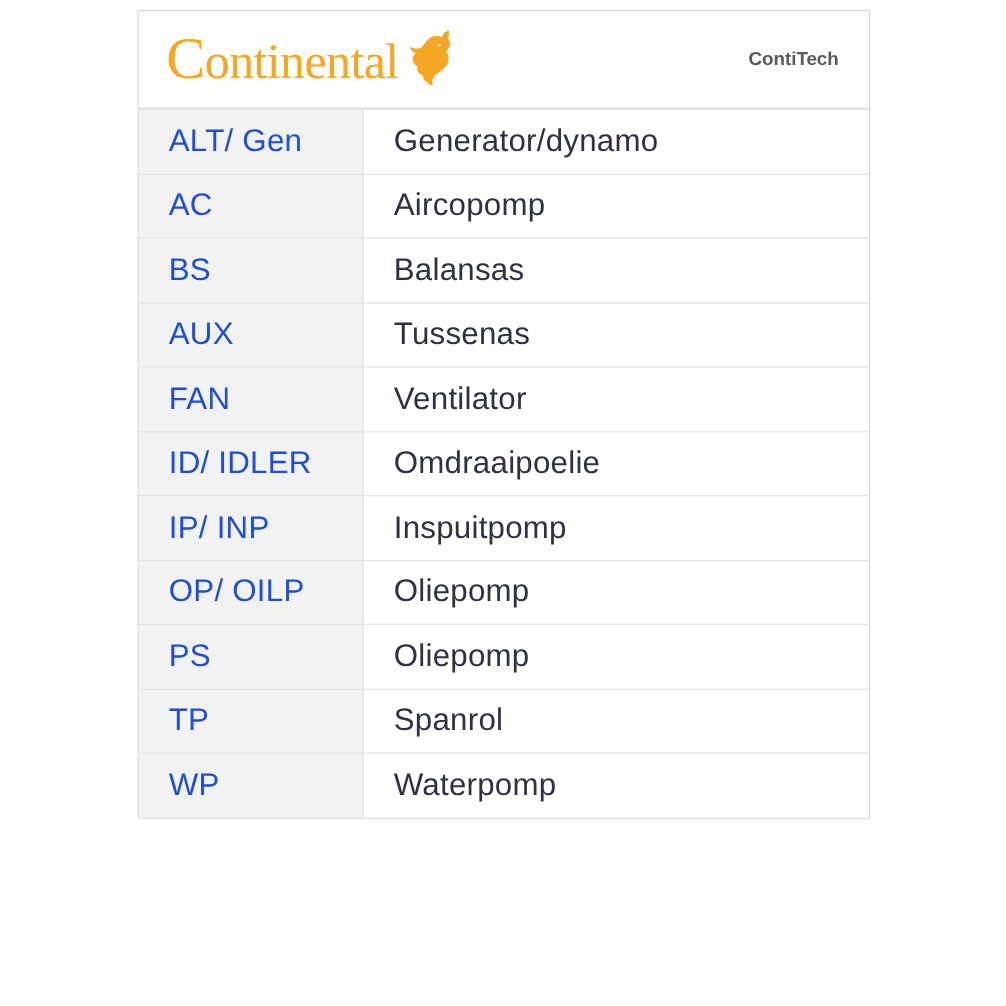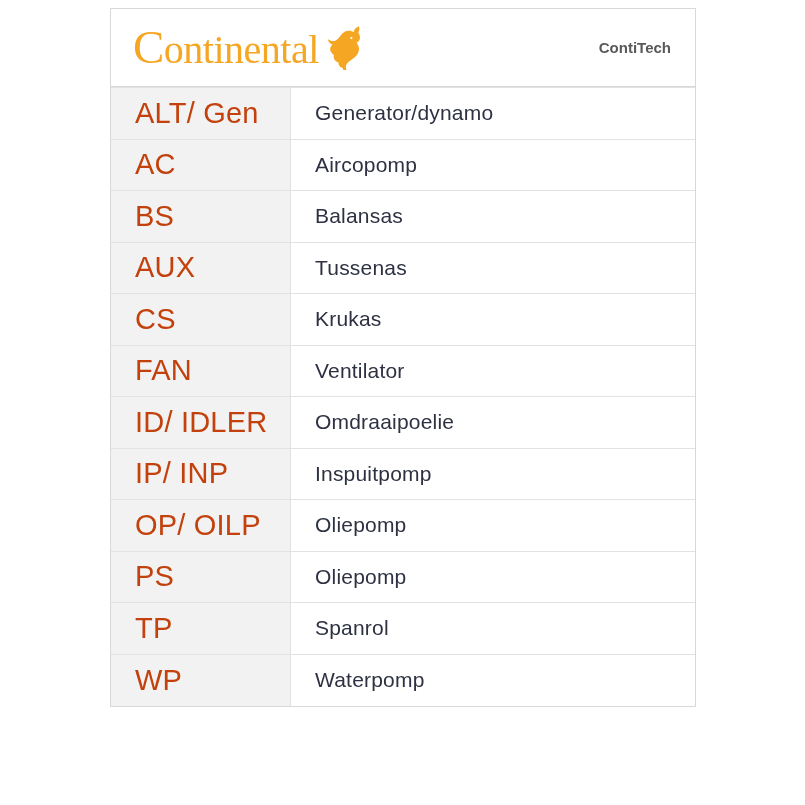--- a/index.html
+++ b/index.html
@@ -35,21 +35,21 @@
     height: 78px;
     border-bottom: 1px solid #d8d8d8;
     display: flex;
     align-items: center;
     padding: 0 18px 0 22px;
     box-sizing: border-box;
     background: #ffffff;
   }
   .brand-logo {
     display: flex;
-    align-items: center;
+    align-items: flex-start;
     flex: 0 0 auto;
   }
   .brand-word {
     font-family: "Liberation Serif", serif;
     font-size: 40px;
     letter-spacing: -0.5px;
     color: #f5a623;
     font-weight: 400;
     line-height: 1;
     white-space: nowrap;
@@ -87,30 +87,30 @@
   .table td {
     border-top: 1px solid #e2e2e2;
     vertical-align: middle;
     padding: 0;
   }
   .col-code {
     width: 155px;
     background: #f2f2f2;
     border-right: 1px solid #e2e2e2;
     padding-left: 24px !important;
-    font-size: 29px;
-    color: #c2410c;
+    font-size: 25px;
+    color: #1d4ed8;
     font-weight: 400;
     letter-spacing: 0.2px;
     white-space: nowrap;
   }
   .col-desc {
     background: #ffffff;
     padding-left: 24px !important;
-    font-size: 21px;
+    font-size: 25px;
     color: #2d3142;
     font-weight: 400;
     letter-spacing: 0.2px;
     white-space: nowrap;
   }
 </style>
 </head>
 <body>
 
 <div class="page">
@@ -141,24 +141,20 @@
         </tr>
         <tr>
           <td class="col-code">BS</td>
           <td class="col-desc">Balansas</td>
         </tr>
         <tr>
           <td class="col-code">AUX</td>
           <td class="col-desc">Tussenas</td>
         </tr>
         <tr>
-          <td class="col-code">CS</td>
-          <td class="col-desc">Krukas</td>
-        </tr>
-        <tr>
           <td class="col-code">FAN</td>
           <td class="col-desc">Ventilator</td>
         </tr>
         <tr>
           <td class="col-code">ID/ IDLER</td>
           <td class="col-desc">Omdraaipoelie</td>
         </tr>
         <tr>
           <td class="col-code">IP/ INP</td>
           <td class="col-desc">Inspuitpomp</td>

